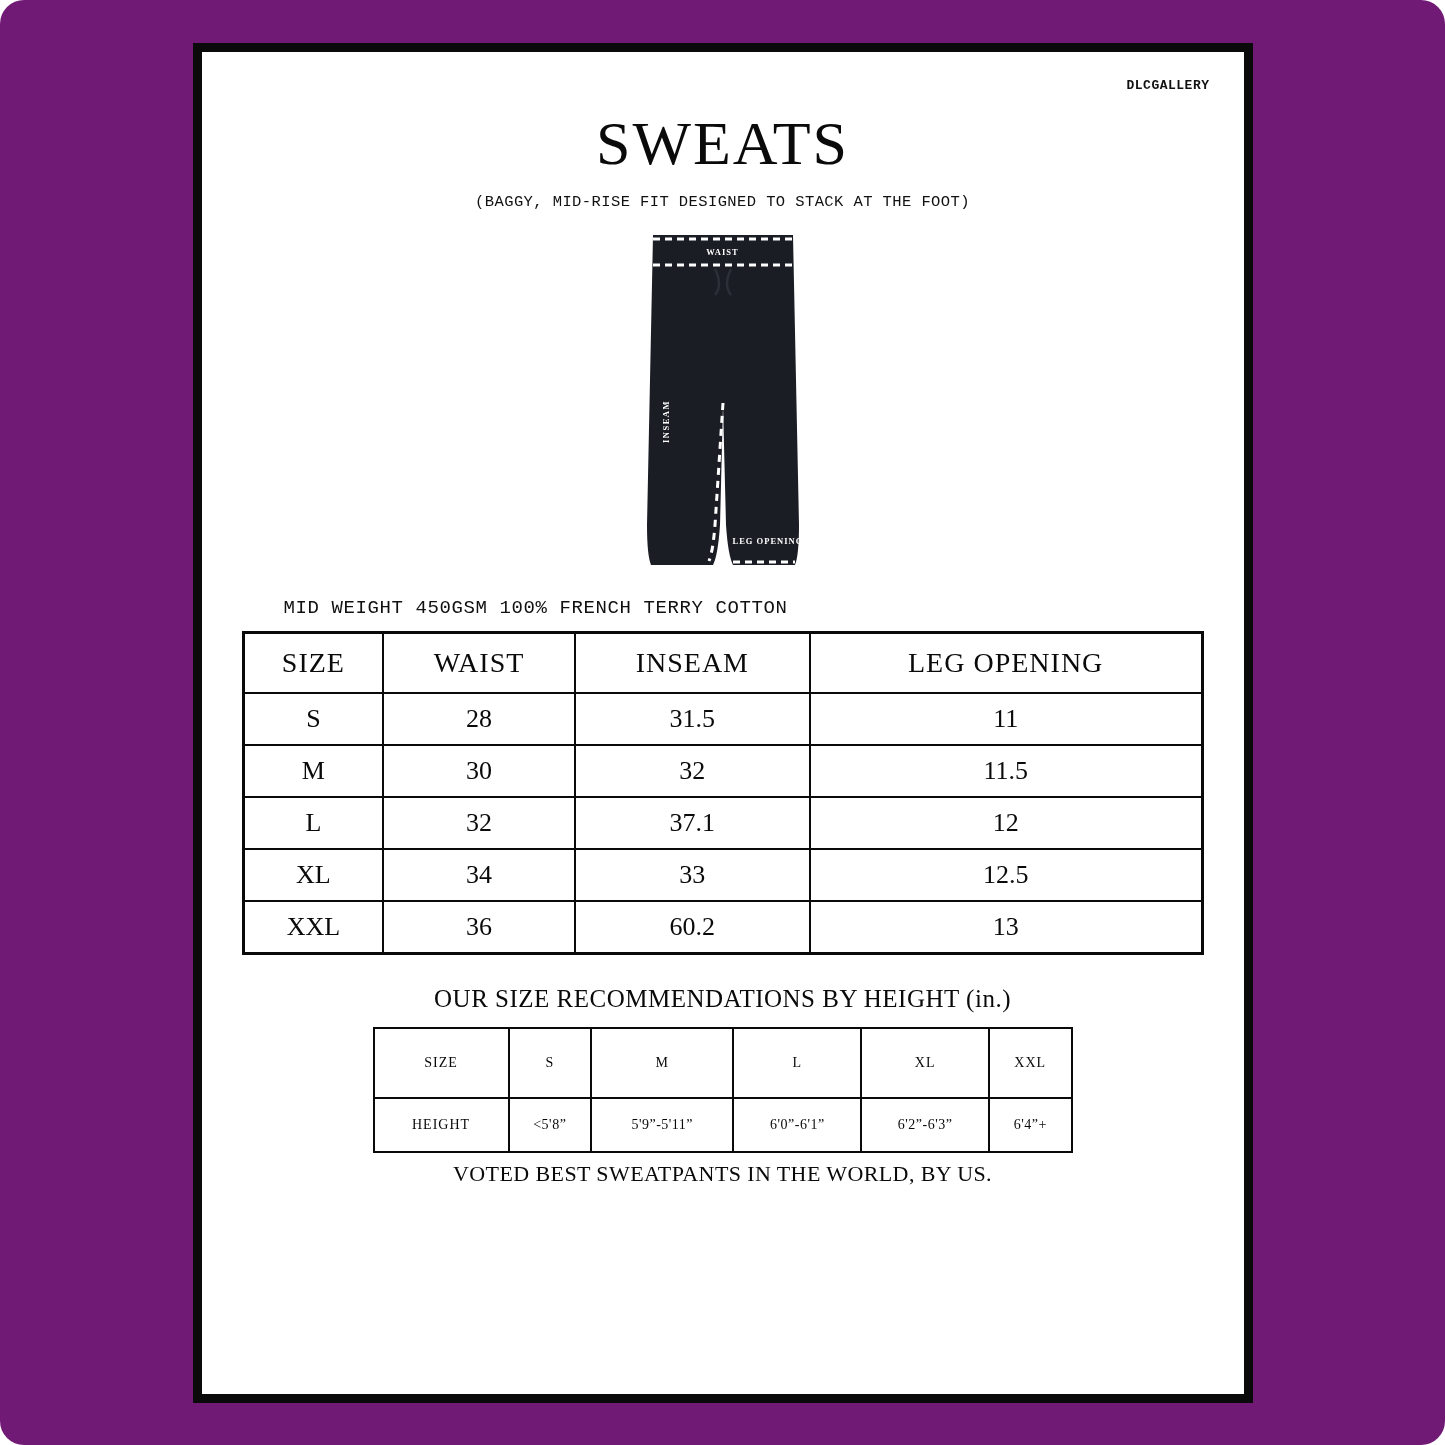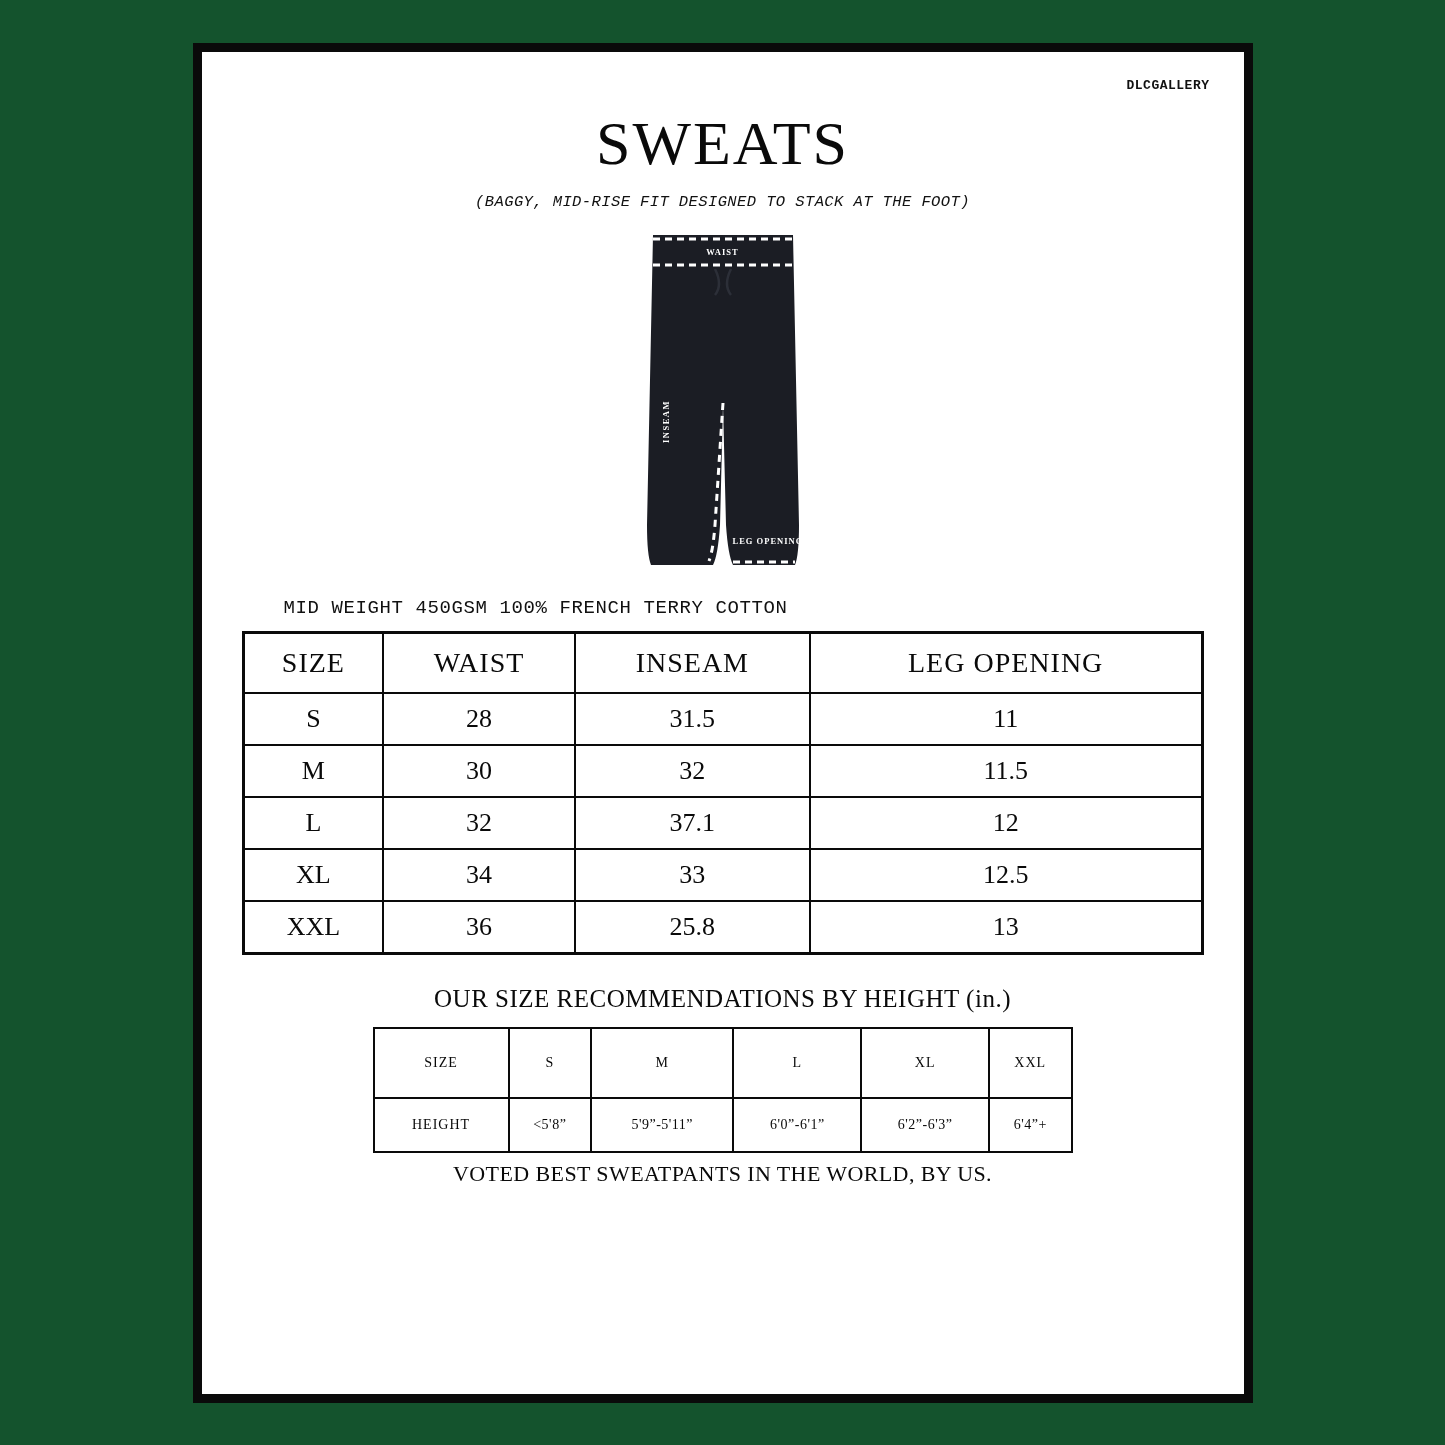--- a/index.html
+++ b/index.html
@@ -12,24 +12,25 @@
     height: 1445px;
     font-family: "Liberation Mono", monospace;
     color: #111111;
     overflow: hidden;
   }
 
   .page {
     position: relative;
     width: 1445px;
     height: 1445px;
-    background: #14532d;
+    background: #701a75;
     display: flex;
     align-items: center;
     justify-content: center;
+    border-radius: 24px;
   }
 
   .card {
     position: relative;
     width: 1060px;
     height: 1360px;
     border: 9px solid #0a0a0a;
     background: #ffffff;
     box-sizing: border-box;
     padding: 26px 40px 20px 40px;
@@ -56,21 +57,20 @@
     color: #0a0a0a;
   }
 
   .subtitle {
     text-align: center;
     font-family: "Liberation Mono", monospace;
     font-size: 15.5px;
     letter-spacing: 0.4px;
     margin: 14px 0 0 0;
     color: #111;
-    font-style: italic;
   }
 
   
   .product-wrap {
     margin-top: 14px;
     display: flex;
     justify-content: center;
   }
   .product {
     position: relative;
@@ -246,21 +246,21 @@
         </tr>
         <tr>
           <td>XL</td>
           <td>34</td>
           <td>33</td>
           <td>12.5</td>
         </tr>
         <tr>
           <td>XXL</td>
           <td>36</td>
-          <td>25.8</td>
+          <td>60.2</td>
           <td>13</td>
         </tr>
       </tbody>
     </table>
 
     <div class="rec-title">OUR SIZE RECOMMENDATIONS BY HEIGHT (in.)</div>
 
     <div class="rec-wrap">
       <table class="rec-table">
         <thead>

